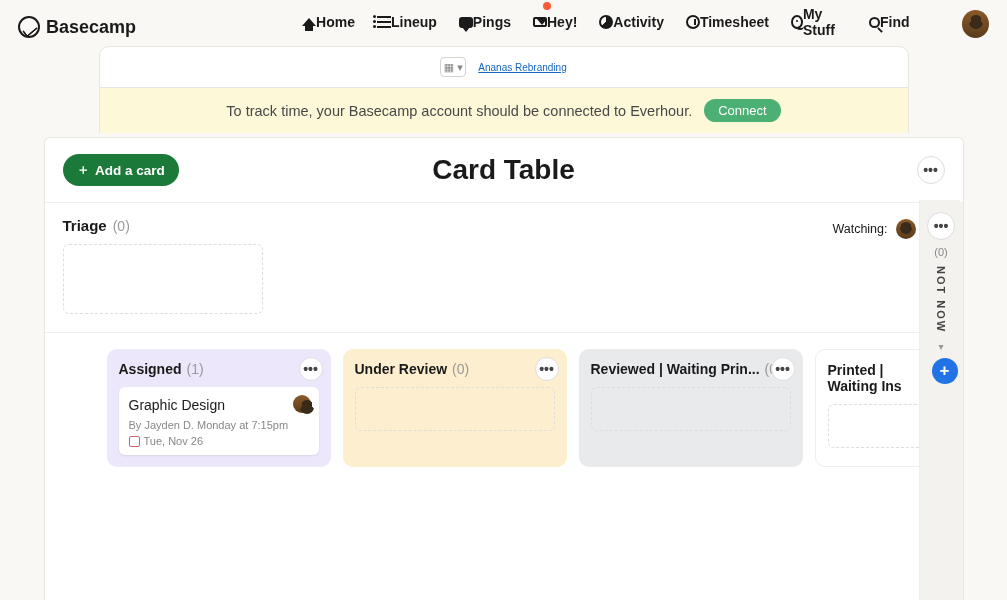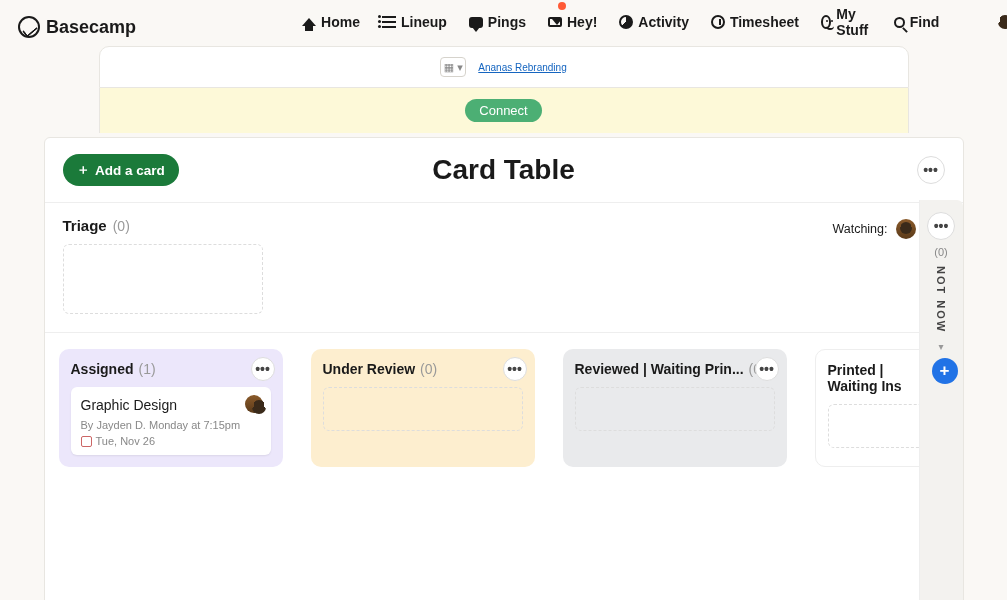--- a/index.html
+++ b/index.html
@@ -36,21 +36,21 @@
     position: absolute;
     left: 3px; top: 8px;
     width: 12px; height: 6px;
     border-bottom: 2px solid #1a1a1a;
     border-left: 2px solid #1a1a1a;
     transform: rotate(-40deg);
     border-radius: 1px;
   }
   .nav-items { display: flex; gap: 22px; margin-left: 140px; }
   .nav-item {
-    display: flex; align-items: center; gap: 5px;
+    display: flex; align-items: center; 
     font-weight: 700; font-size: 14px;
     cursor: pointer;
     position: relative;
   }
   .spacer { flex: 1; }
   .avatar {
     width: 28px; height: 28px; border-radius: 50%;
     background: linear-gradient(#8a5a2a, #5a3a1a);
     position: relative;
   }
@@ -141,23 +141,24 @@
   .triage-head { display: flex; align-items: center; gap: 6px; margin-bottom: 10px; text-align: center; }
   .col-name { font-weight: 700; font-size: 15px; }
   .col-count { color: #999; font-size: 14px; }
   .watching { position: absolute; right: 11px; top: 12px; display: flex; align-items: center; gap: 8px; font-size: 12.5px; }
   .dropzone {
     width: 200px; height: 70px;
     border: 1px dashed #ddd; border-radius: 6px;
   }
 
   .columns-area {
-    display: flex; gap: 28px;
+    display: flex; gap: 12px;
     padding: 16px 14px;
     overflow: hidden;
+    margin-left: 48px;
   }
   .column {
     width: 224px;
     border-radius: 10px;
     padding: 12px;
     position: relative;
     flex-shrink: 0;
   }
   .col-assigned { background: #ece7fb; }
   .col-under { background: #fdeecf; }
@@ -270,20 +271,21 @@
   <div class="spacer"></div>
   <div class="avatar"></div>
 </div>
 
 <div class="project-bar">
   <div class="grid-toggle">▦ ▾</div>
   <a class="project-link">Ananas Rebranding</a>
 </div>
 
 <div class="connect-bar">
+  <span>To track time, your Basecamp account should be connected to Everhour.</span>
   <button class="connect-btn">Connect</button>
 </div>
 
 <div class="board-wrap">
 <div class="board">
 
   <div class="board-header">
     <button class="add-card-btn">
       <span>＋</span>
       <span>Add a card</span>

